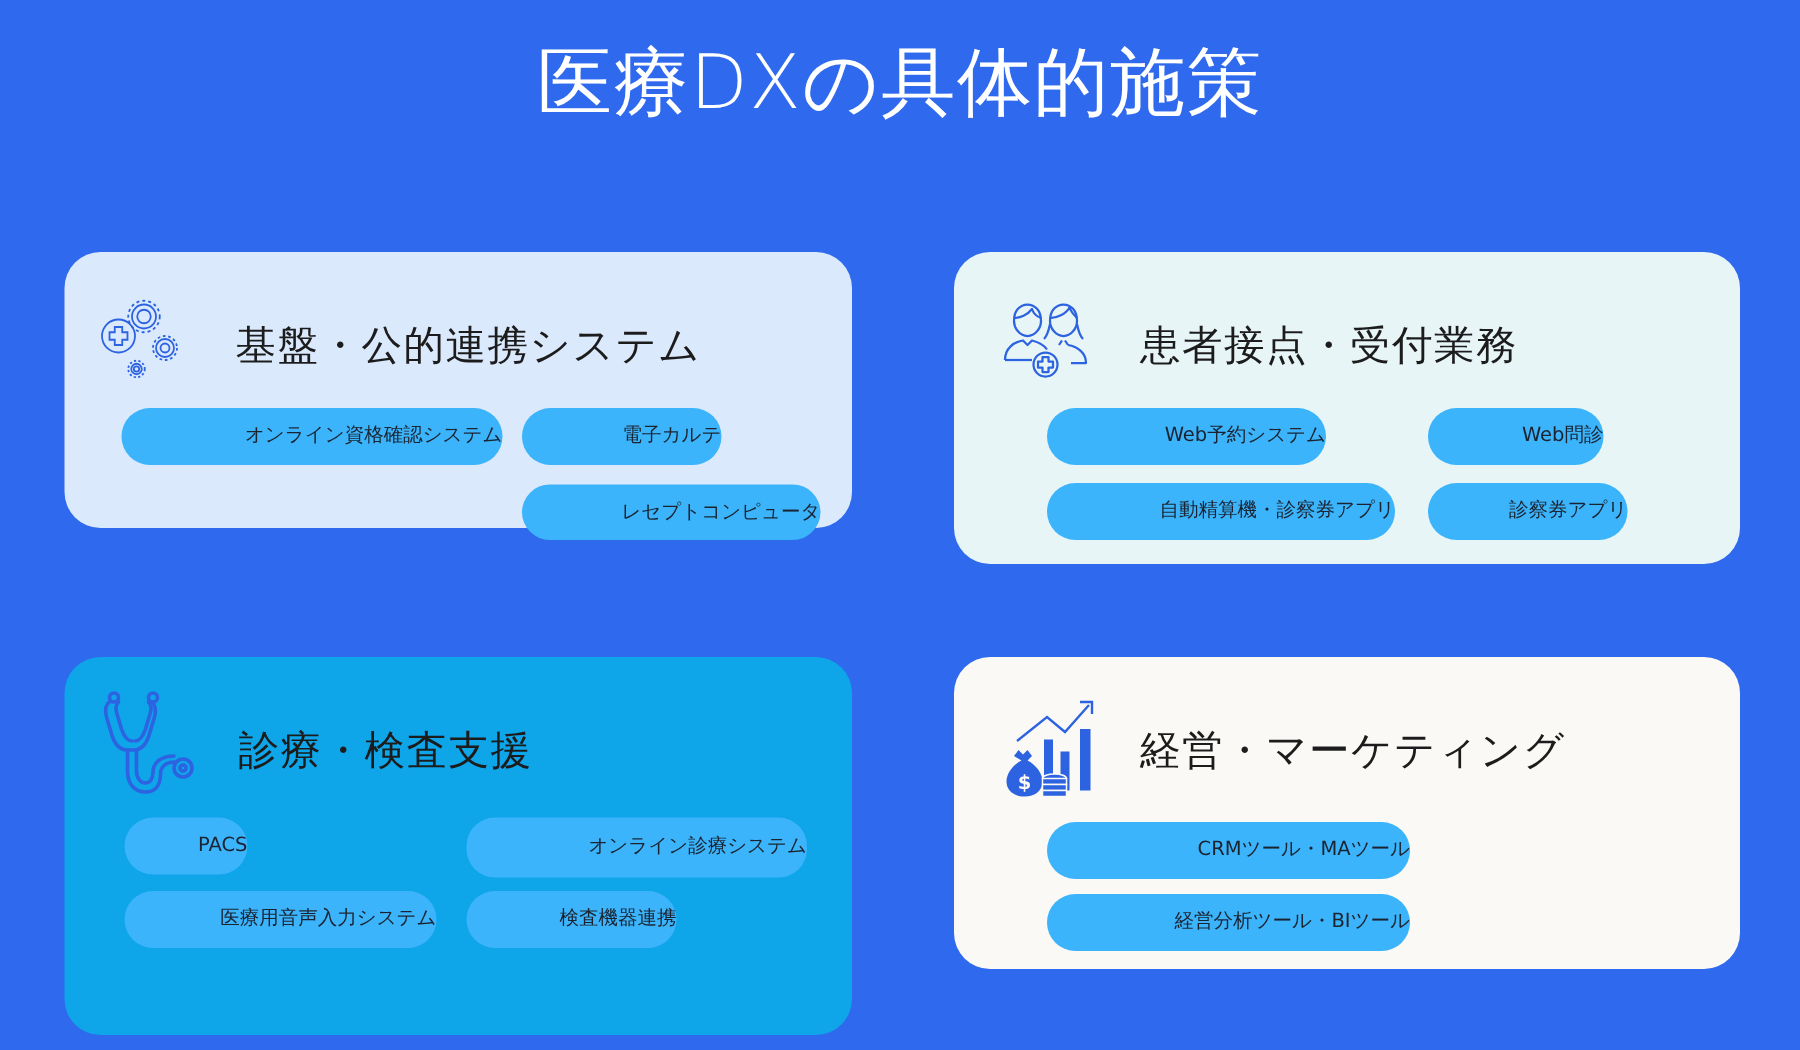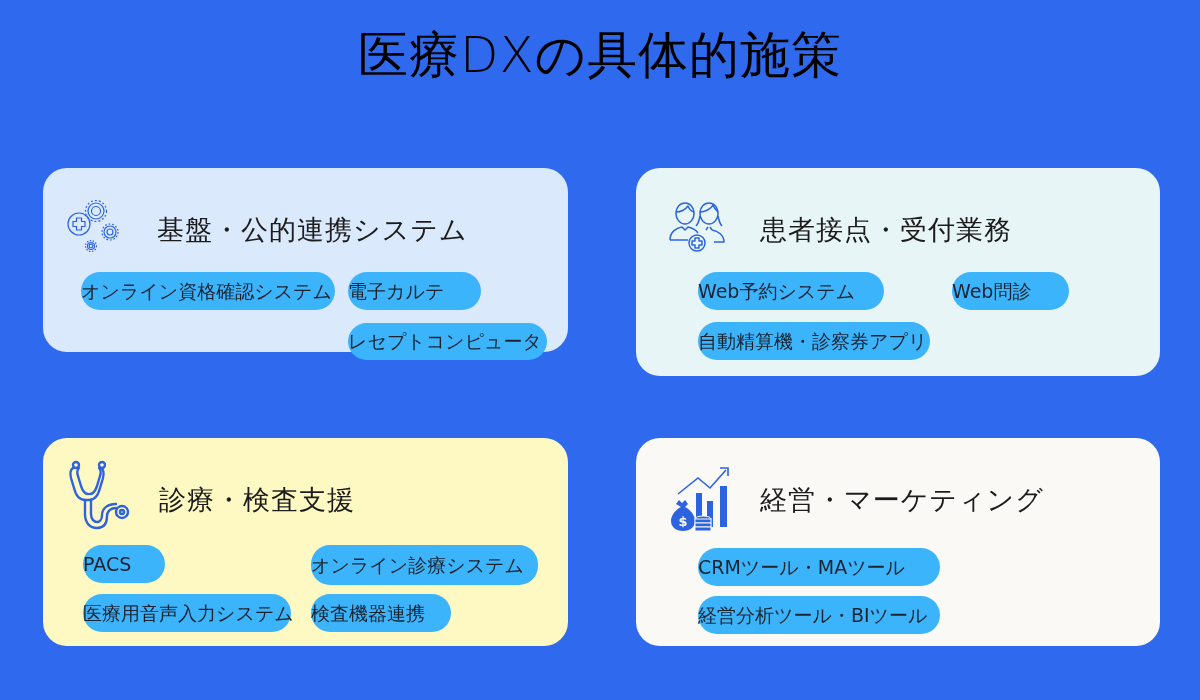--- a/index.html
+++ b/index.html
@@ -4,34 +4,34 @@
 <style>
   html, body { margin:0; padding:0; }
   body {
     width:1200px; height:700px; overflow:hidden;
     background:#2e69ee;
     font-family:"DejaVu Sans","Liberation Sans",sans-serif;
     position:relative;
   }
   .title {
     position:absolute; left:0; top:20px; width:1200px; text-align:center;
-    color:#000000; font-size:50px; font-weight:300; letter-spacing:1px;
+    color:#ffffff; font-size:50px; font-weight:300; letter-spacing:1px;
     line-height:70px;
   }
   .card {
     position:absolute; border-radius:24px; box-sizing:border-box;
   }
   .card-title {
     position:absolute; font-size:27px; color:#1c1c1c; font-weight:400;
     white-space:nowrap; letter-spacing:1px;
   }
   .icon { position:absolute; }
   .pill {
     position:absolute; height:38px; border-radius:19px; background:#3bb4fb;
-    color:#1b2330; font-size:19px; line-height:38px; text-align:left;
+    color:#1b2330; font-size:13px; line-height:38px; text-align:right;
     white-space:nowrap; box-sizing:border-box; cursor:pointer;
   }
 </style>
 </head>
 <body>
 
 <div class="title">医療DXの具体的施策</div>
 
 <div class="card" style="left:43px; top:168px; width:525px; height:184px; background:#dbe9fd;">
   <div class="icon" style="left:22px; top:26px; width:64px; height:64px;">
@@ -75,23 +75,24 @@
       <path d="M40 29l-2 3M42 29l2 3"></path>
       <path d="M44 32c6 1 12 5 12 12h-10"></path>
       <circle cx="29" cy="45" r="8"></circle>
       <path d="M27 40h4v3h3v4h-3v3h-4v-3h-3v-4h3z"></path>
     </svg>
   </div>
   <div class="card-title" style="left:124px; top:44px;">患者接点・受付業務</div>
   <div class="pill" style="left:62px; top:104px; width:186px;">Web予約システム</div>
   <div class="pill" style="left:316px; top:104px; width:117px;">Web問診</div>
   <div class="pill" style="left:62px; top:154px; width:232px;">自動精算機・診察券アプリ</div>
+  <div class="pill" style="left:316px; top:154px; width:133px;">診察券アプリ</div>
 </div>
 
-<div class="card" style="left:43px; top:438px; width:525px; height:208px; background:#fef9c3;">
+<div class="card" style="left:43px; top:438px; width:525px; height:252px; background:#0ea5e9;">
   <div class="icon" style="left:24px; top:22px; width:64px; height:74px;">
     <svg width="64" height="74" viewBox="0 0 64 74" fill="none" stroke="#2d63e0" stroke-width="2.4" stroke-linecap="round" stroke-linejoin="round">
       <circle cx="9" cy="5" r="3"></circle>
       <circle cx="35" cy="5" r="3"></circle>
       <path d="M6 8c-3 2-3 6-2 10l3 10c2 8 6 12 11 12h4c5 0 9-4 11-12l3-10c1-4 1-8-2-10"></path>
       <path d="M12 8c-2 2-2 5-1 8l3 10c2 6 4 8 7 8"></path>
       <path d="M32 8c2 2 2 5 1 8l-3 10c-2 6-4 8-7 8"></path>
       <path d="M18 40v14c0 9 5 14 12 14s10-5 10-12c0-5 4-8 9-8"></path>
       <path d="M24 40v14c0 5 3 8 6 8s5-3 5-7c0-7 6-11 14-11"></path>
       <circle cx="55" cy="52" r="6"></circle>

